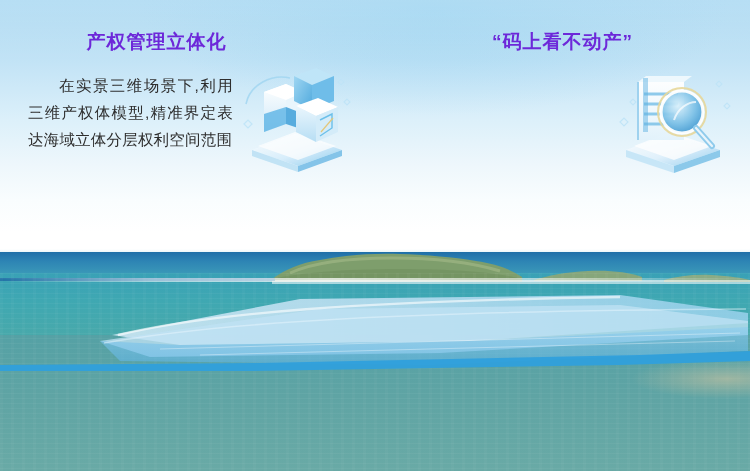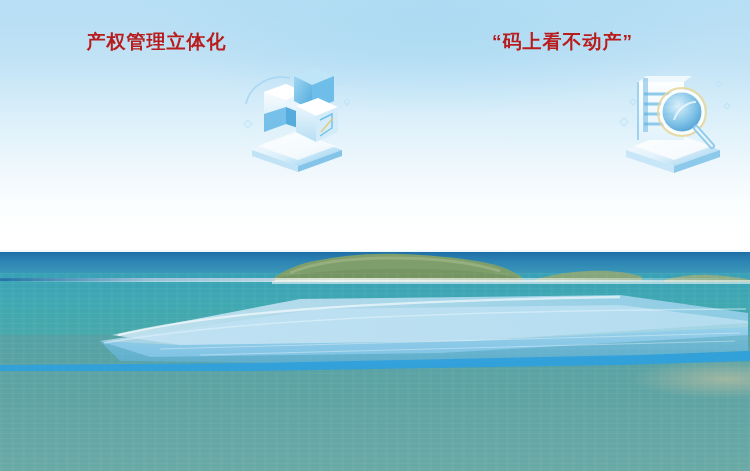--- a/index.html
+++ b/index.html
@@ -45,21 +45,21 @@
   }
   .panel { position:relative; width:375px; height:250px; }
 
   .panel-heading {
     position:absolute;
     width:100%;
     text-align:center;
     font-size:19px;
     font-weight:bold;
     letter-spacing:1px;
-    color:#b91c1c;
+    color:#6d28d9;
     white-space:nowrap;
   }
   .panel-left .panel-heading  { top:29px; padding-right:62px; }
   .panel-right .panel-heading { top:29px; }
 
   .panel-body {
     position:absolute;
     font-size:15.5px;
     line-height:27px;
     color:#2e2e2e;
@@ -122,20 +122,21 @@
 <div class="infographic">
 
   <div class="top-band">
     <div class="band-sheen"></div>
   </div>
 
   <div class="panels">
 
     <div class="panel panel-left">
       <div class="panel-heading">产权管理立体化</div>
+      <div class="panel-body">在实景三维场景下,利用三维产权体模型,精准界定表达海域立体分层权利空间范围</div>
 
       <svg class="illo illo-left" viewBox="0 0 115 110">
         <defs>
           <linearGradient id="plat1" x1="0" y1="0" x2="1" y2="1">
             <stop offset="0%" stop-color="#ffffff"></stop>
             <stop offset="55%" stop-color="#d8eefb"></stop>
             <stop offset="100%" stop-color="#86c8ec"></stop>
           </linearGradient>
           <linearGradient id="cubeA" x1="0" y1="0" x2="0" y2="1">
             <stop offset="0%" stop-color="#ffffff"></stop>

